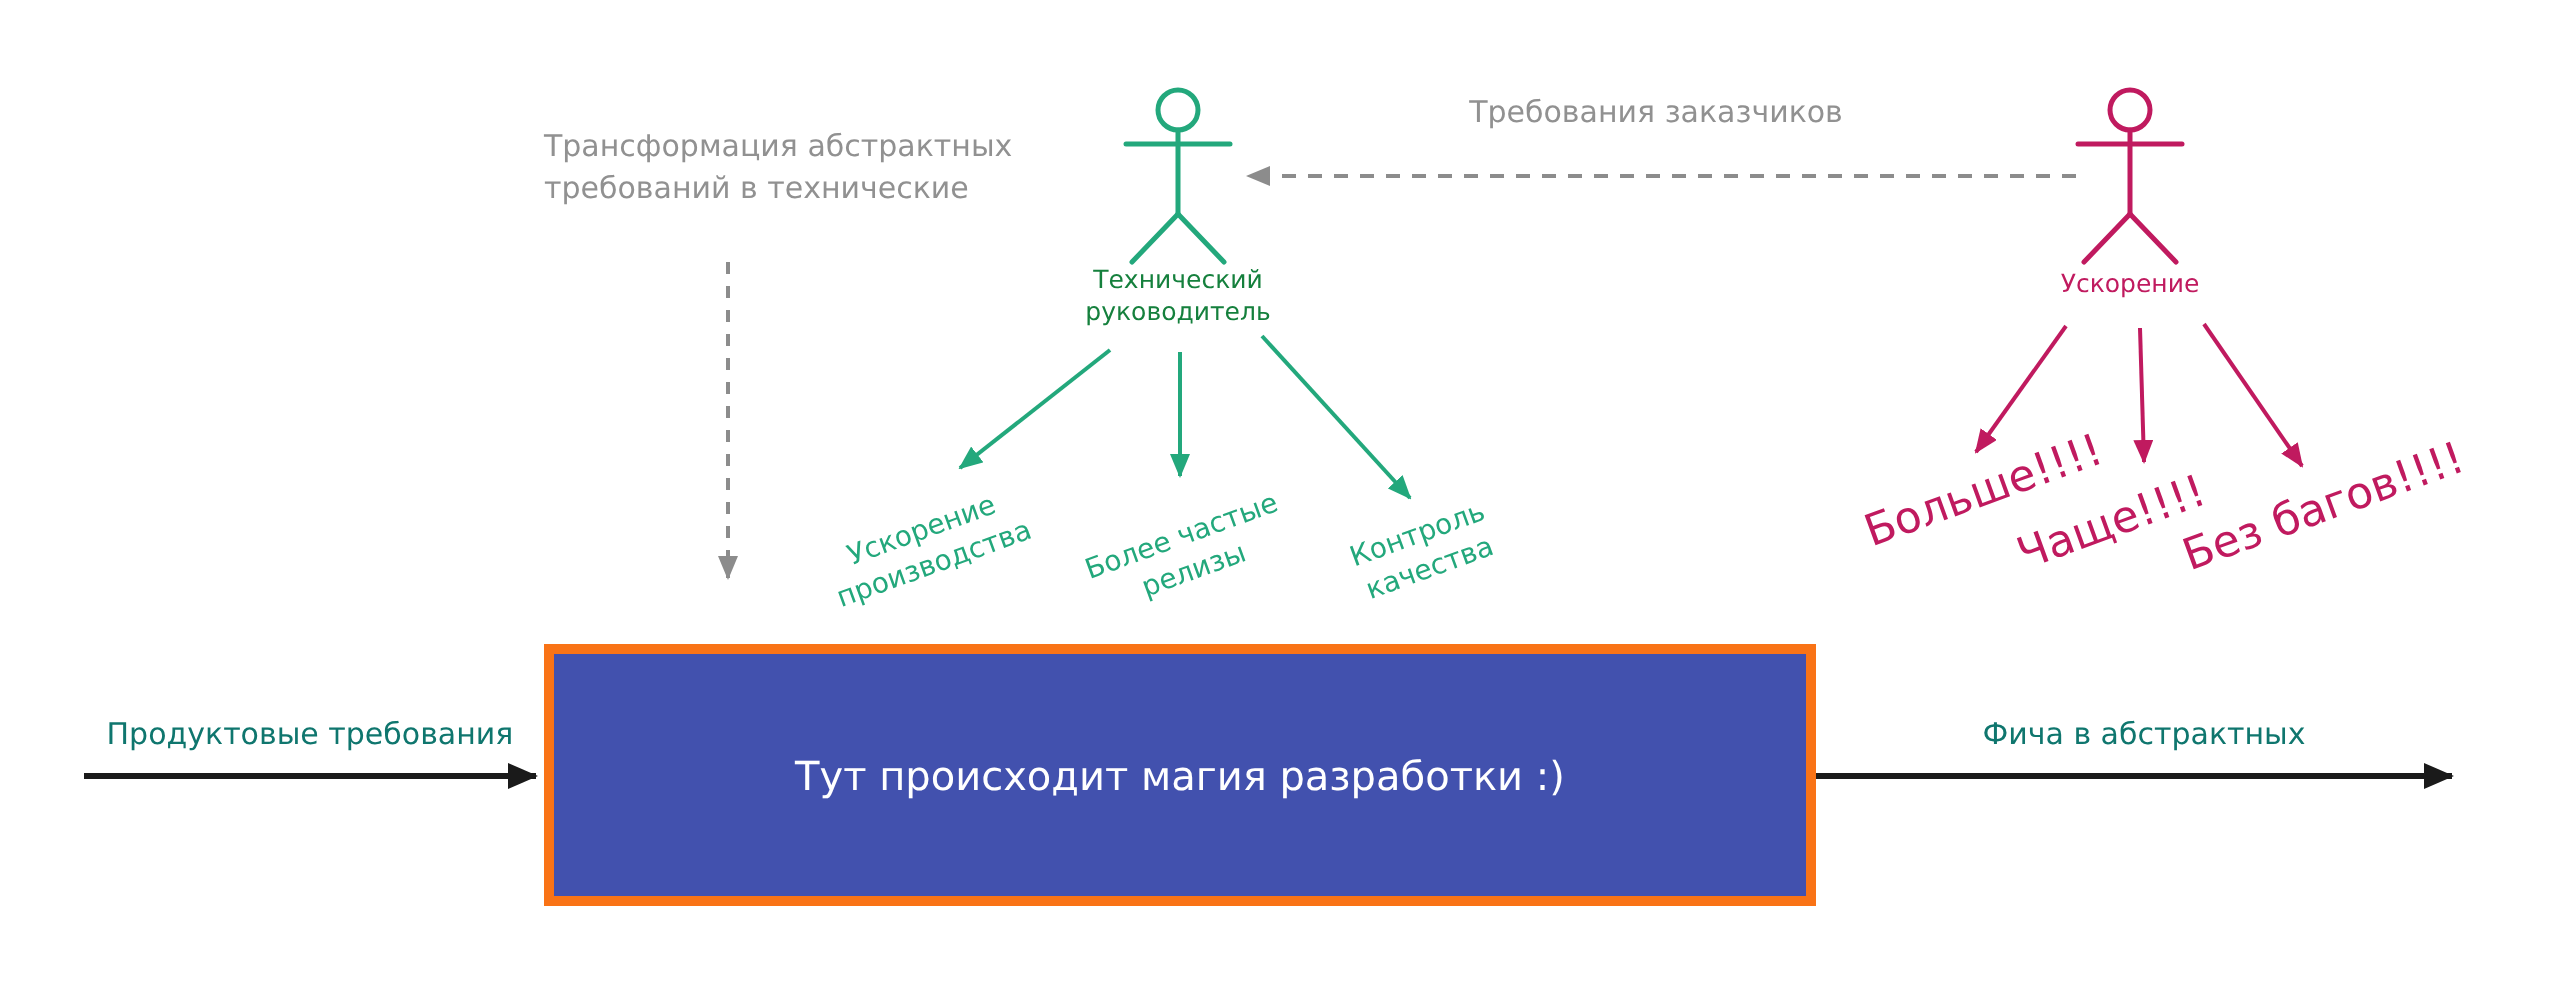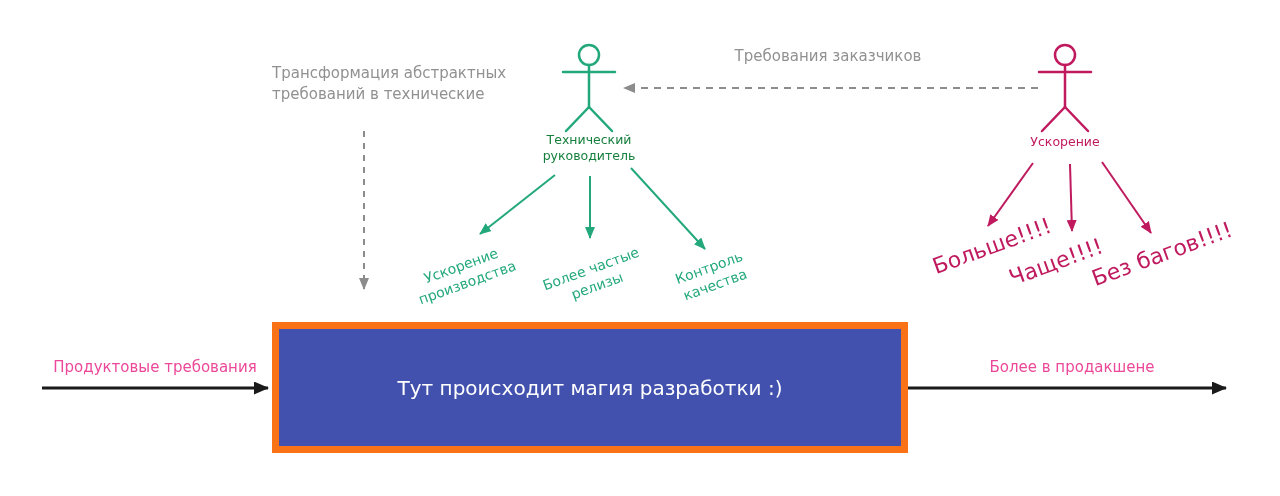--- a/index.html
+++ b/index.html
@@ -29,28 +29,28 @@
   .goal {
     color: #23a87c; font-size: 14px; line-height: 18px; text-align: center;
     transform: translate(-50%, -50%) rotate(-20deg);
   }
   .demand {
     color: #c01a5f; font-size: 22px; white-space: nowrap;
     transform: translate(-50%, -50%) rotate(-20deg);
   }
 
   .flow-label {
-    color: #ec4899; font-size: 15px; text-align: center; white-space: nowrap;
+    color: #0f766e; font-size: 15px; text-align: center; white-space: nowrap;
   }
 
   .magic-box {
     position: absolute;
     left: 272px; top: 322px; width: 636px; height: 131px;
     background: #4251ae;
-    border: 7px solid #f97316;
+    border: 5px solid #f97316;
     box-sizing: border-box;
     display: flex; align-items: center; justify-content: center;
     color: #ffffff; font-size: 20px;
   }
 </style>
 </head>
 <body>
 
 <div id="stage">
 
@@ -109,19 +109,19 @@
 
   <div class="lbl goal" style="left:464px; top:274px; width:102px;">Ускорение производства</div>
   <div class="lbl goal" style="left:594px; top:277px; width:102px;">Более частые релизы</div>
   <div class="lbl goal" style="left:712px; top:276px; width:80px;">Контроль качества</div>
 
   <div class="lbl demand" style="left:992px; top:246px;">Больше!!!!</div>
   <div class="lbl demand" style="left:1056px; top:262px;">Чаще!!!!</div>
   <div class="lbl demand" style="left:1162px; top:254px;">Без багов!!!!</div>
 
   <div class="lbl flow-label" style="left:40px; top:358px; width:230px;">Продуктовые требования</div>
-  <div class="lbl flow-label" style="left:942px; top:358px; width:260px;">Более в продакшене</div>
+  <div class="lbl flow-label" style="left:942px; top:358px; width:260px;">Фича в абстрактных</div>
 
   <div class="magic-box">
     <span>Тут происходит магия разработки :)</span>
   </div>
 
 </div>
 
 </body></html>

